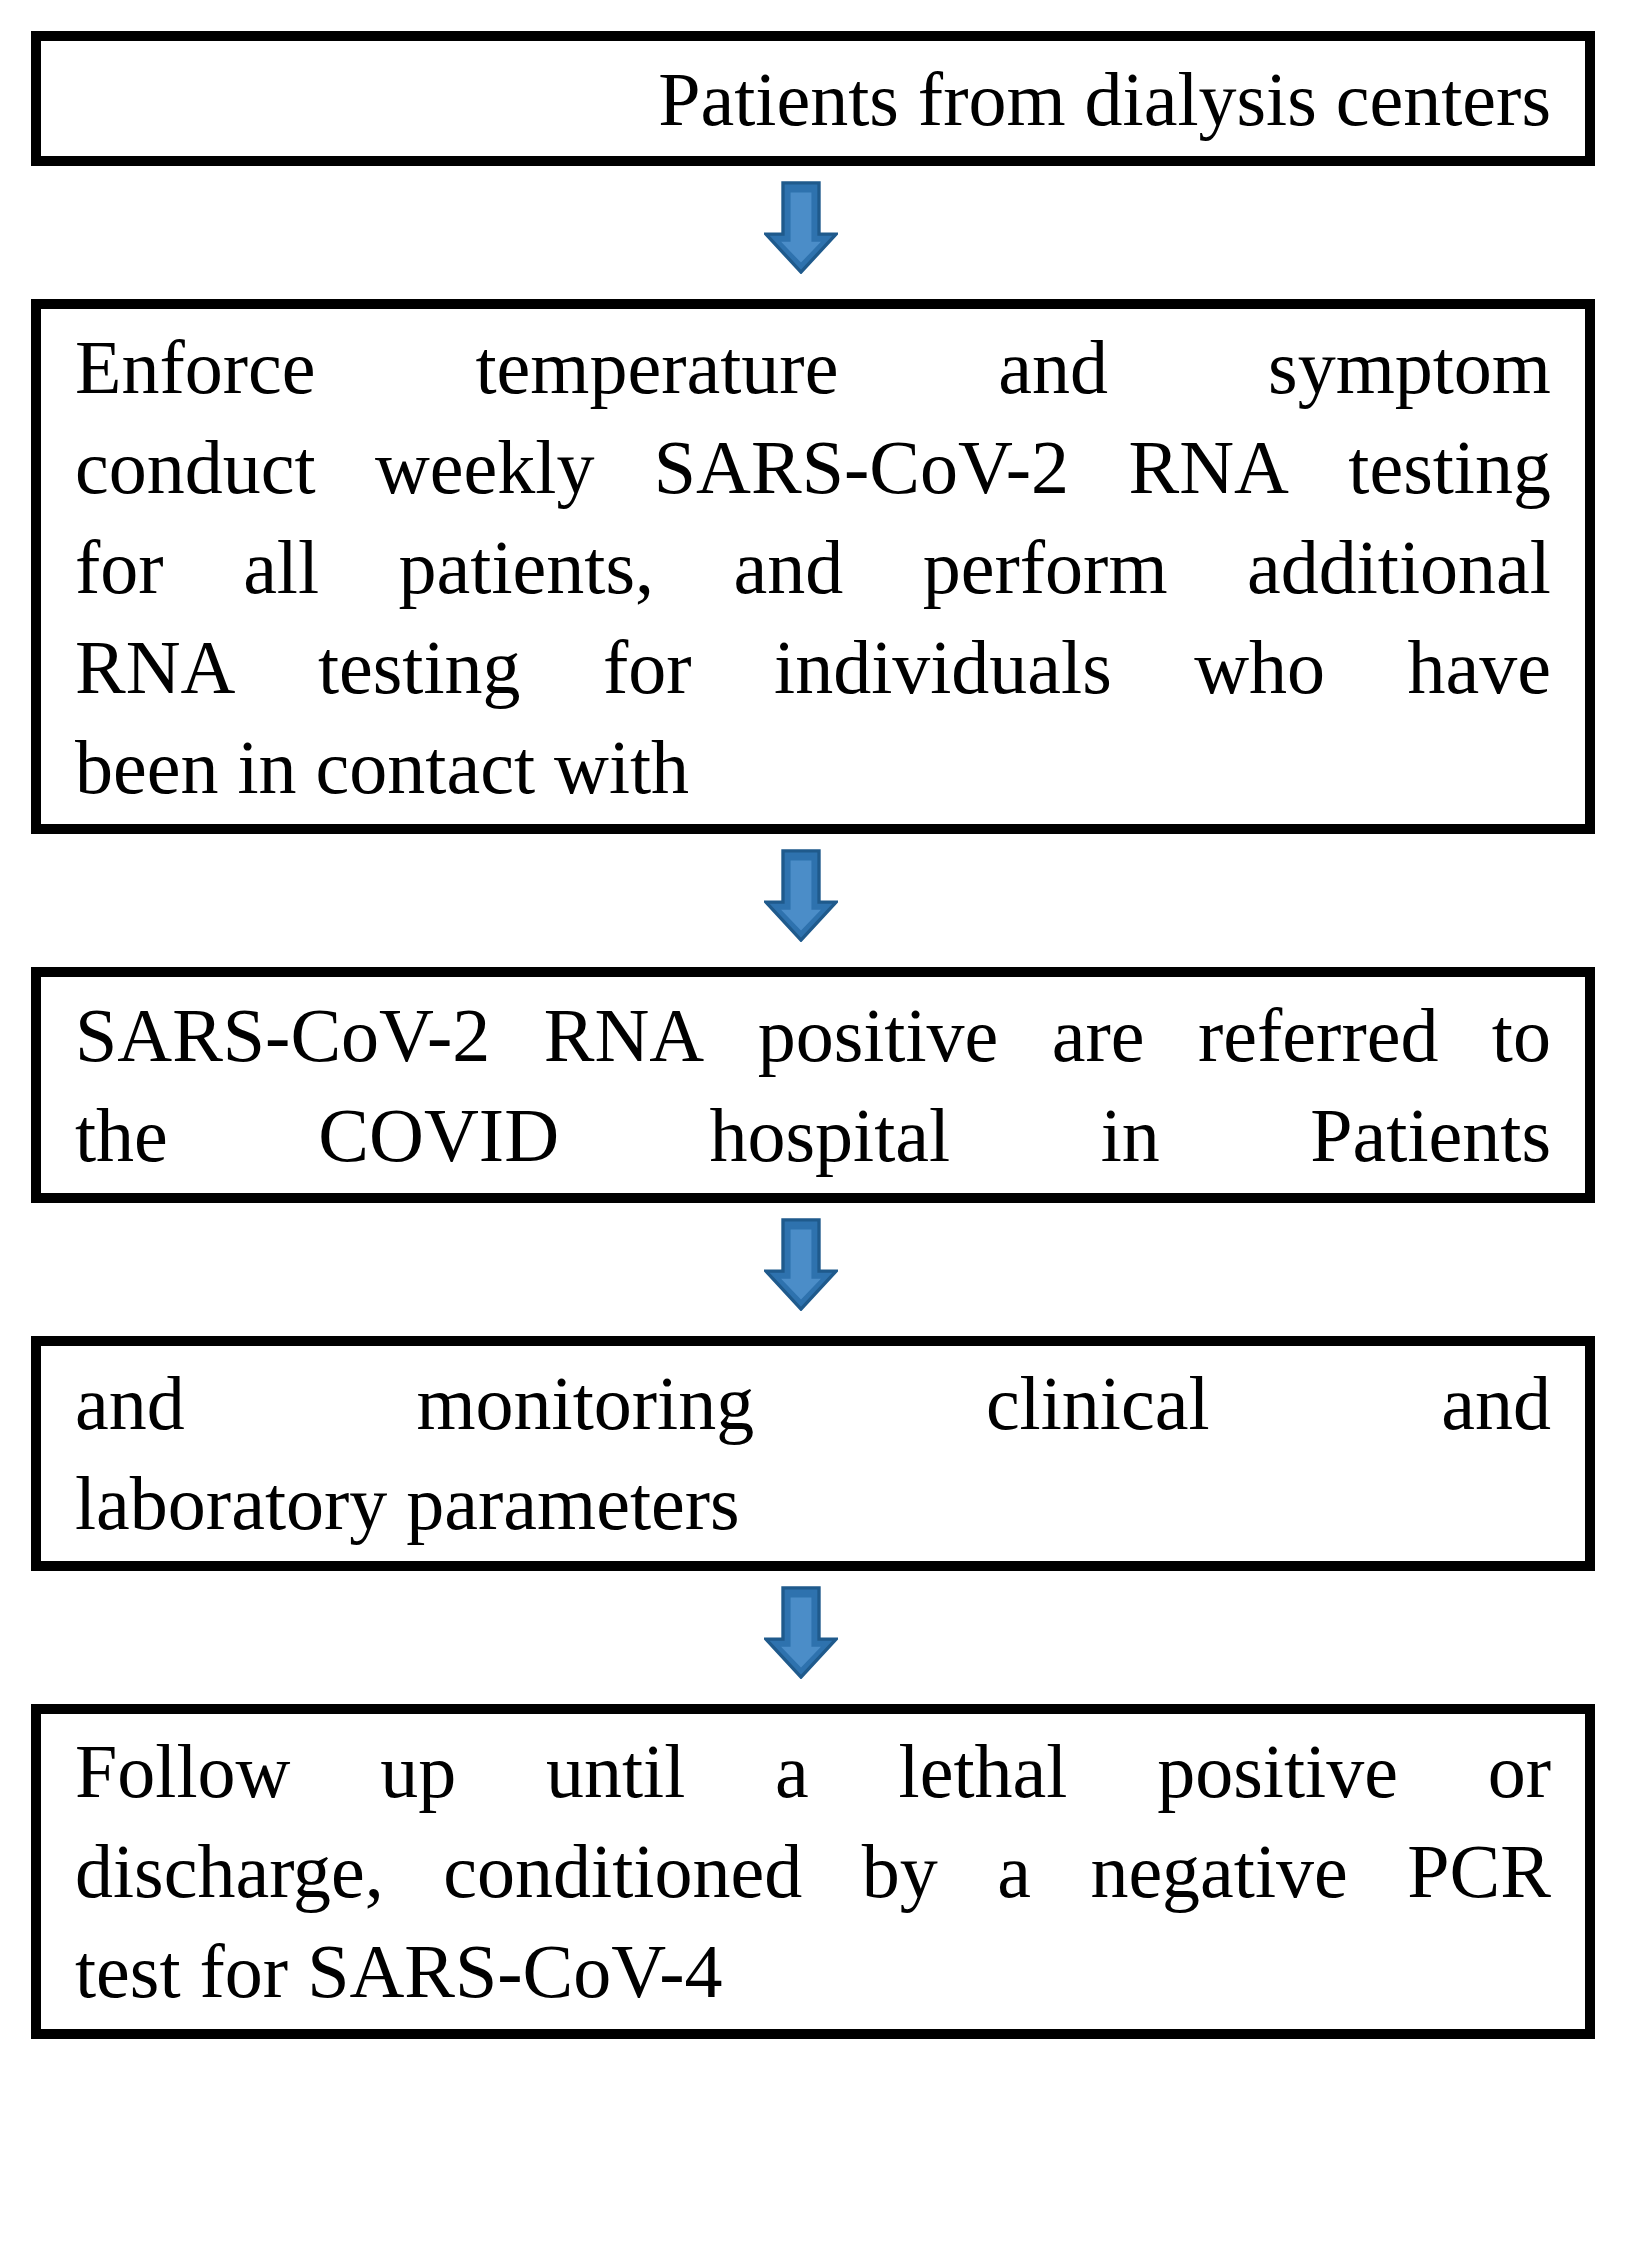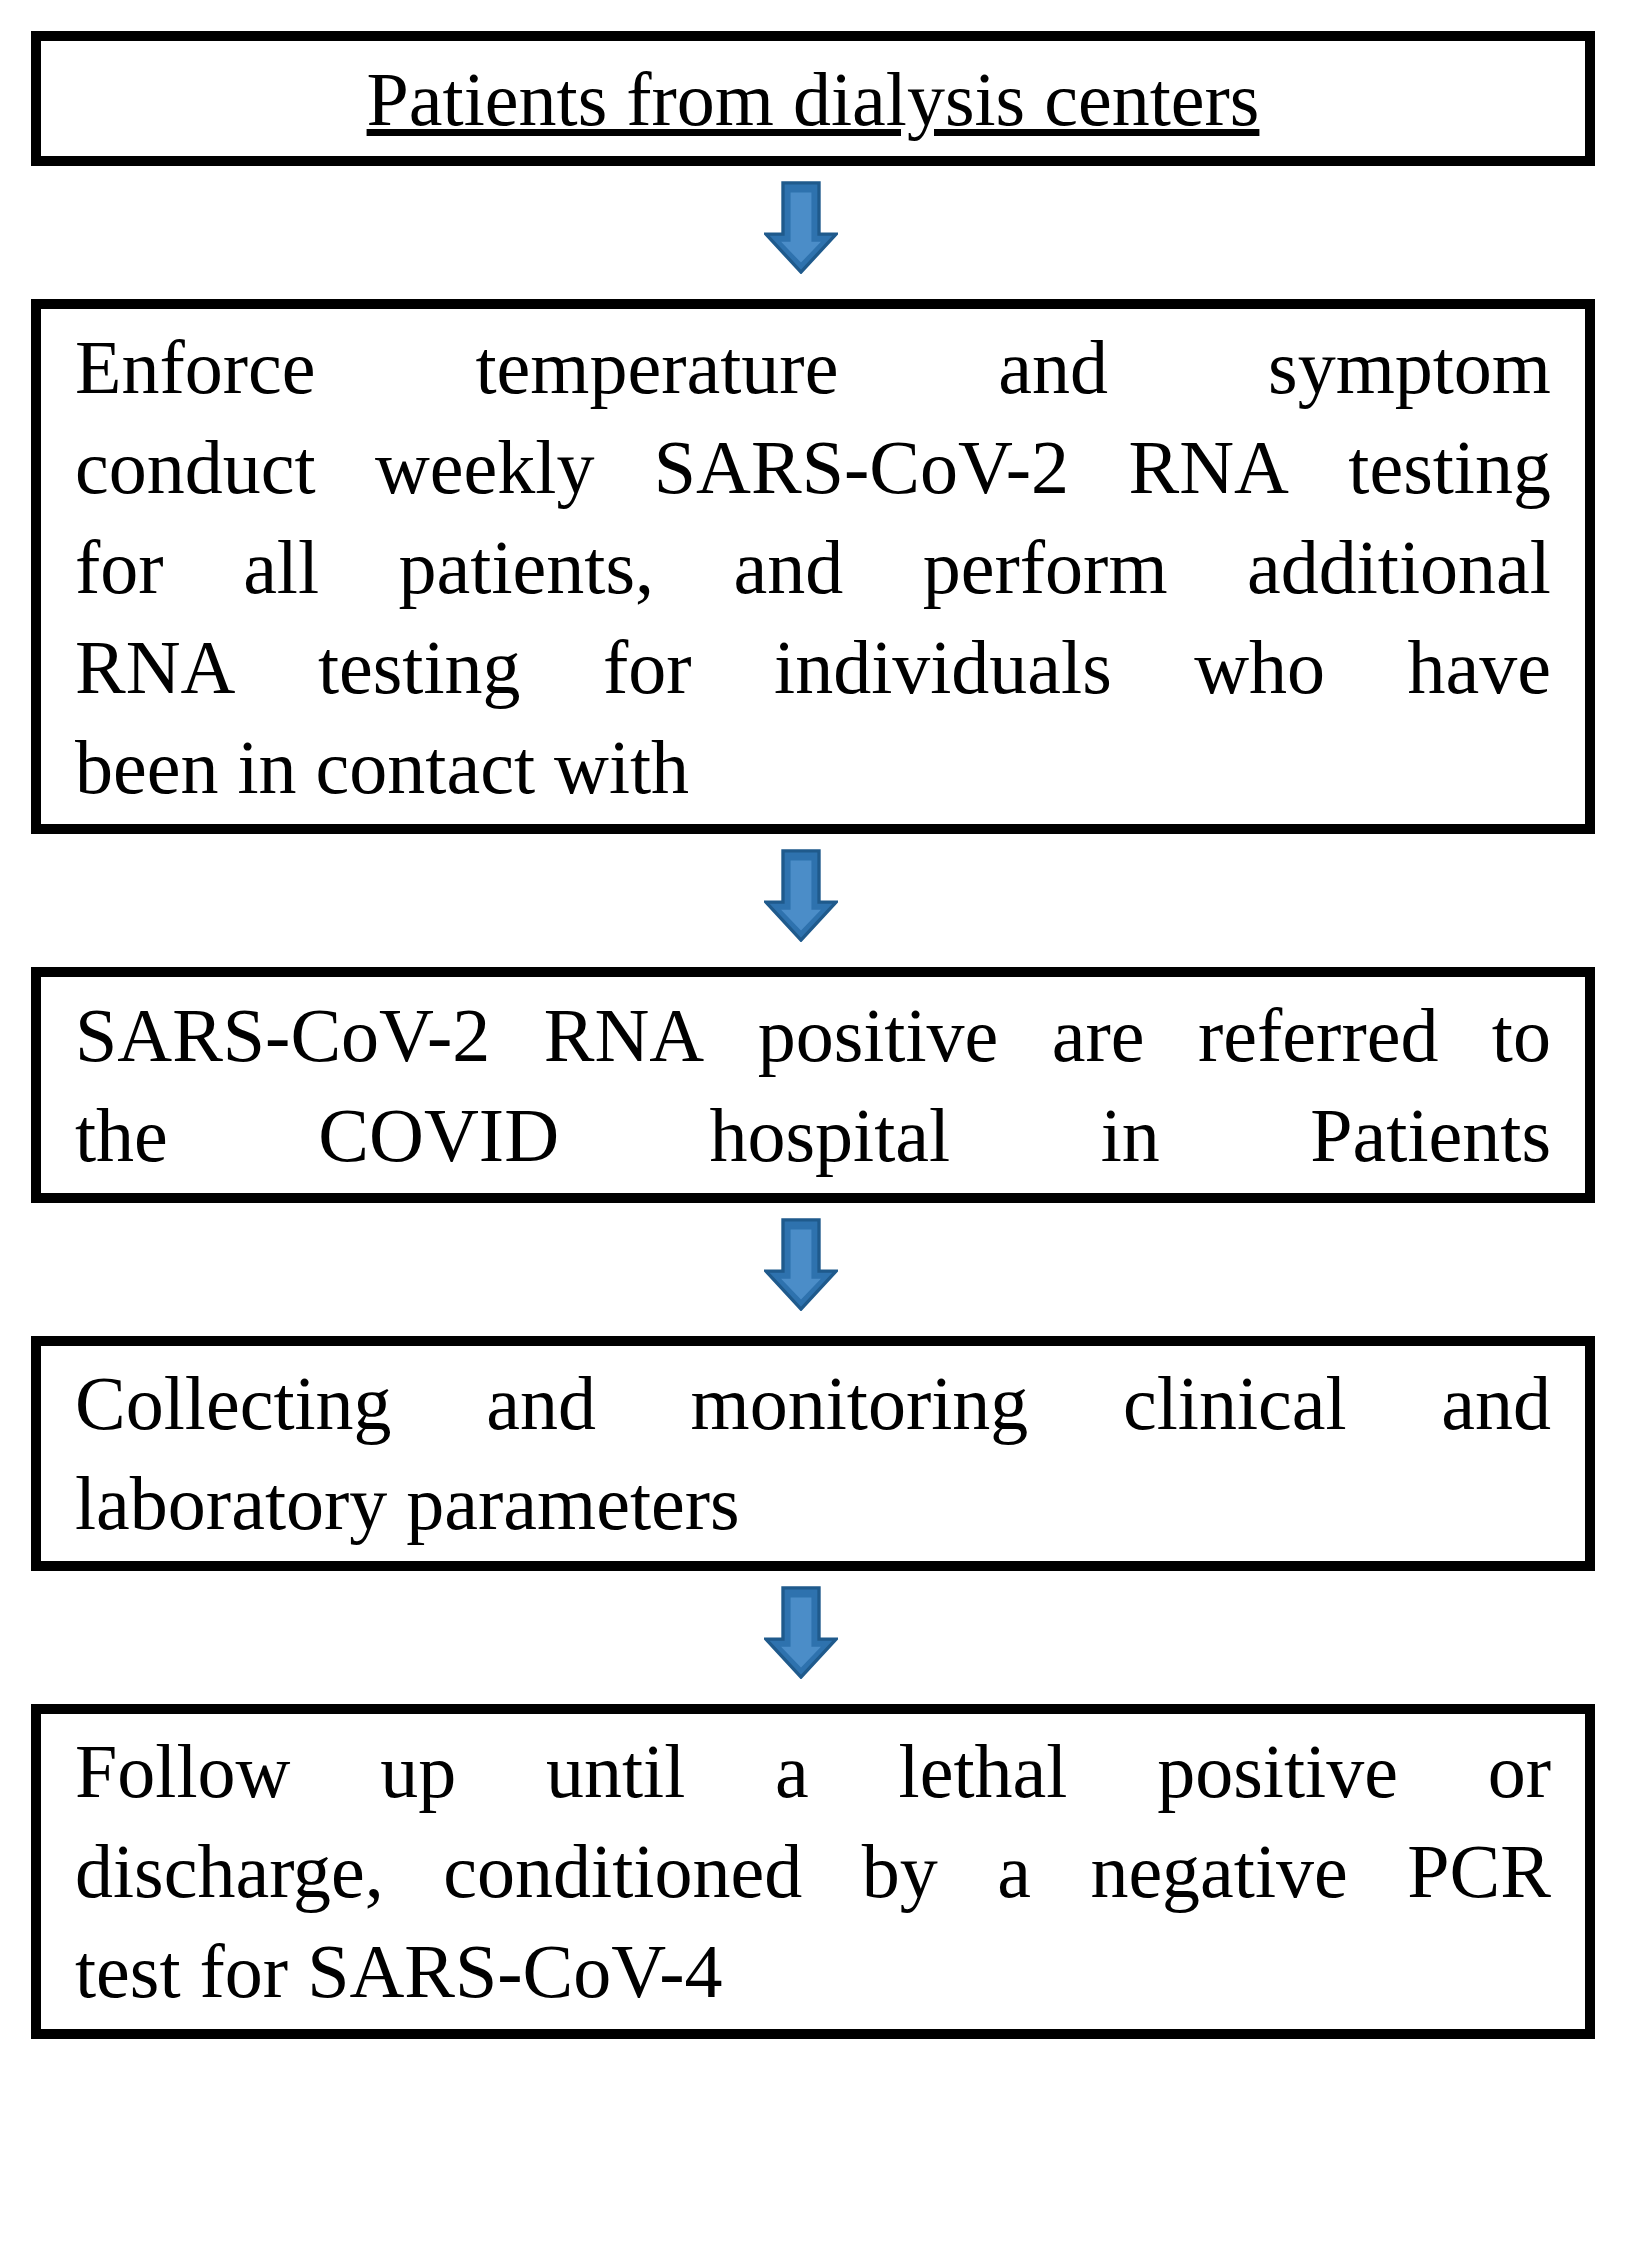--- a/index.html
+++ b/index.html
@@ -12,21 +12,21 @@
   }
   .box{
     width:1564px;
     box-sizing:border-box;
     border:10.5px solid var(--box-border,#000);
     background:var(--box-fill,#fff);
     padding:7.6px 34px;
   }
   .line{line-height:100px;white-space:nowrap;}
   .line.just{display:flex;justify-content:space-between;gap:28px;}
-  .line.center{text-align:center;text-decoration:underline;}
+  .line.center{text-align:right;}
   .arrow{display:block;margin:15px 0 25px 733px;}
   .arrow .outer{fill:var(--arrow-fill,#2e72ae);stroke:var(--arrow-stroke,#1f5a8c);stroke-width:3.5;}
   .arrow .inner{fill:var(--arrow-inner,#4b8dc8);}
 </style>
 </head>
 <body style="background: rgb(255, 255, 255);">
 
 <div id="flow-root">
     <div class="box">
       <div class="line center">Patients from dialysis centers</div>
@@ -87,21 +87,20 @@
         <span>in</span>
         <span>Patients</span>
       </div>
     </div>
     <svg class="arrow" width="74" height="93" viewBox="0 0 78 98">
       <path class="outer" d="M20 2 L58 2 L58 56 L76 56 L39 96 L2 56 L20 56 Z"></path>
       <path class="inner" d="M28 12 L50 12 L50 64 L60 64 L39 86 L18 64 L28 64 Z"></path>
     </svg>
     <div class="box">
       <div class="line just">
-        <span>Collecting</span>
         <span>and</span>
         <span>monitoring</span>
         <span>clinical</span>
         <span>and</span>
       </div>
       <div class="line">laboratory parameters</div>
     </div>
     <svg class="arrow" width="74" height="93" viewBox="0 0 78 98">
       <path class="outer" d="M20 2 L58 2 L58 56 L76 56 L39 96 L2 56 L20 56 Z"></path>
       <path class="inner" d="M28 12 L50 12 L50 64 L60 64 L39 86 L18 64 L28 64 Z"></path>

